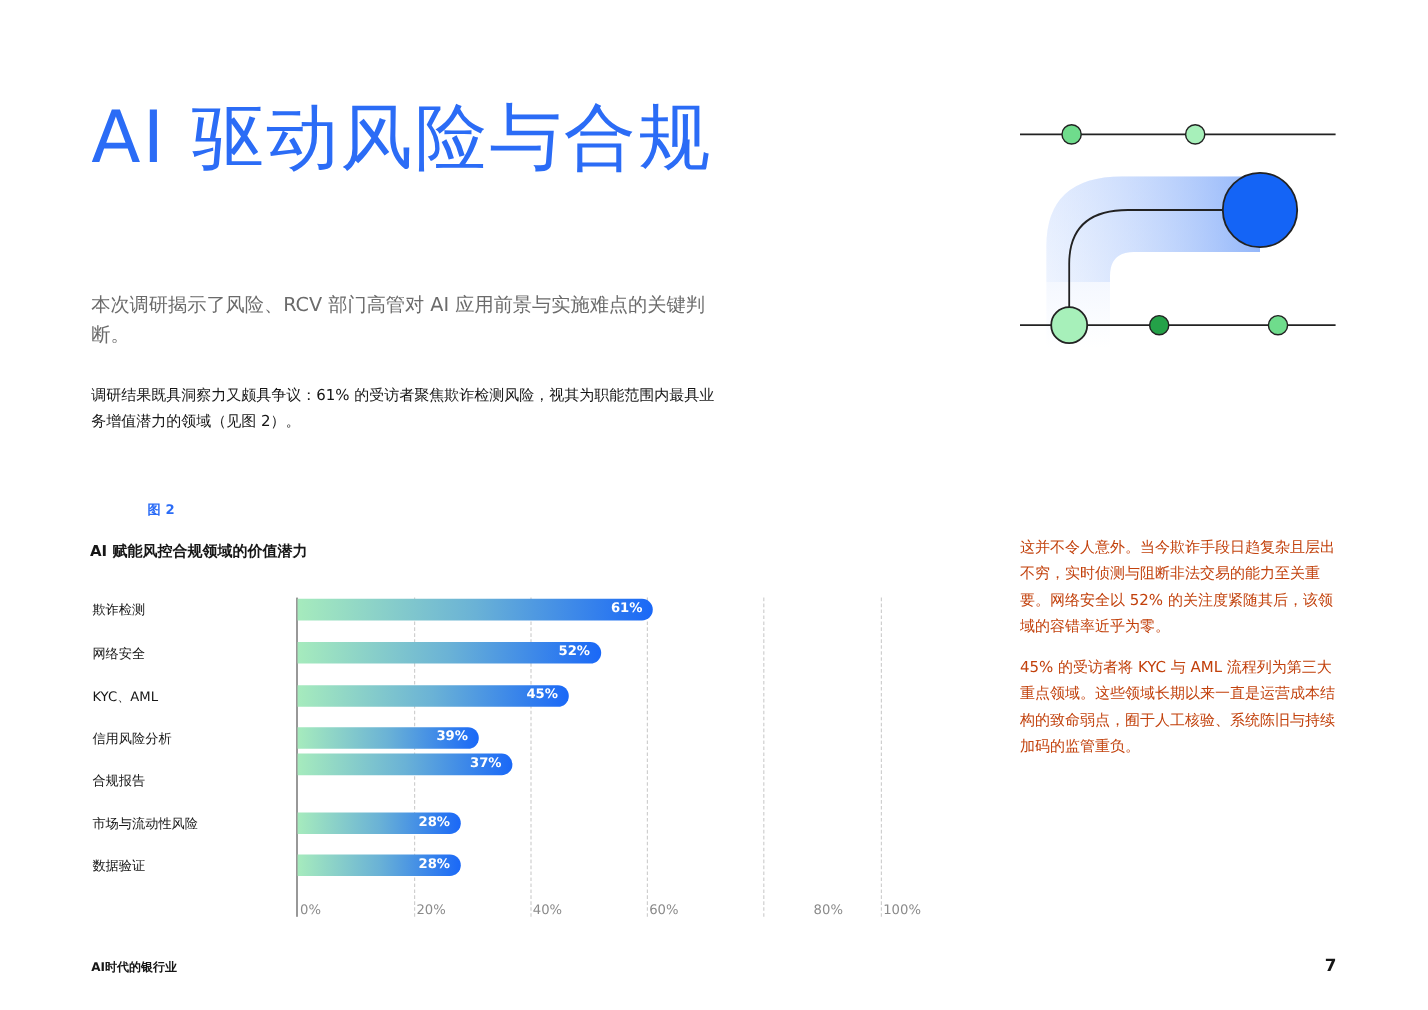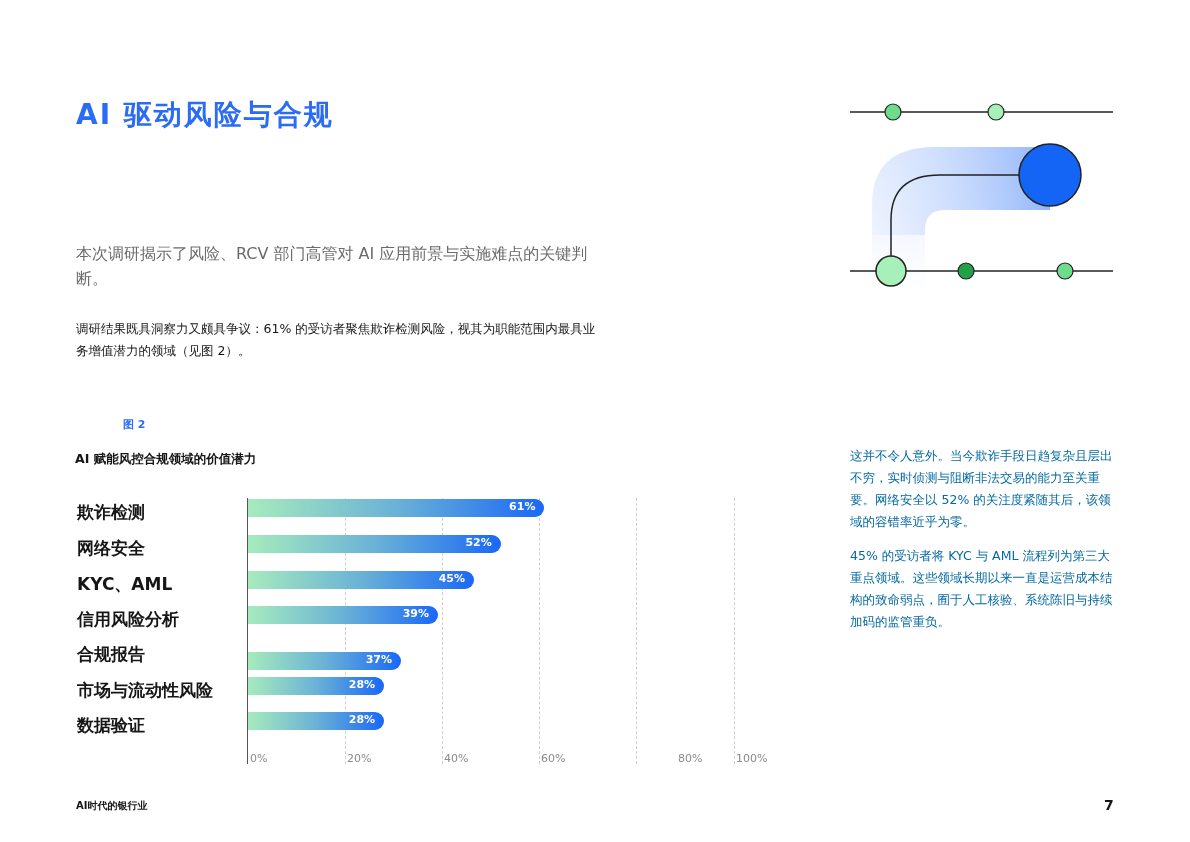--- a/index.html
+++ b/index.html
@@ -1,34 +1,34 @@
 <!DOCTYPE html>
 <html><head>
 <meta charset="utf-8">
 <style>
   html, body { margin: 0; padding: 0; background: #ffffff; }
   body { width: 1190px; height: 842px; position: relative; overflow: hidden;
          font-family: "DejaVu Sans", "Liberation Sans", sans-serif; color: #161616; }
   .abs { position: absolute; }
-  .title { left: 76px; top: 88px; font-size: 28px; line-height: 54px; color: #2b6cf6;
-           font-weight: 700; letter-spacing: 2px; }
+  .title { left: 76px; top: 88px; font-size: 60px; line-height: 54px; color: #2b6cf6;
+           font-weight: 400; letter-spacing: 2px; }
   .title div { white-space: nowrap; }
   .lead { left: 76px; top: 241px; width: 520px; font-size: 16px; line-height: 25px; color: #6b6b6b; }
   .body1 { left: 76px; top: 318px; width: 520px; font-size: 12.5px; line-height: 22px; color: #161616; }
   .fig-label { left: 75px; top: 417px; font-size: 11px; font-weight: bold; color: #2b6cf6; padding-left: 48px; }
   .fig-title { left: 75px; top: 451px; font-size: 12.5px; font-weight: bold; color: #161616; }
   .chart { left: 60px; top: 492px; width: 740px; height: 285px; }
-  .cat-label { position: absolute; left: 17px; font-size: 17px; color: #161616; white-space: nowrap; font-weight: bold; }
+  .cat-label { position: absolute; left: 17px; font-size: 11px; color: #161616; white-space: nowrap; }
   .axis { position: absolute; left: 187px; top: 6px; width: 1px; height: 266px; background: #555; }
   .grid { position: absolute; top: 6px; height: 266px; width: 0; border-left: 1px dashed #cfcfcf; }
   .tick { position: absolute; top: 260px; font-size: 11px; color: #8a8a8a; }
   .bar { position: absolute; left: 188px; height: 18px; border-radius: 0 9px 9px 0;
          background: linear-gradient(90deg, #a6ebbd 0%, #6ab2d6 50%, #1a68f7 100%); }
   .bar-val { position: absolute; right: 9px; top: 1px; font-size: 11px; color: #ffffff; font-weight: bold; }
-  .right-text { left: 850px; width: 268px; font-size: 12.5px; line-height: 22px; color: #0369a1; }
+  .right-text { left: 850px; width: 268px; font-size: 12.5px; line-height: 22px; color: #c2410c; }
   .footer-left { left: 76px; top: 799px; font-size: 10px; font-weight: bold; color: #161616; }
   .footer-right { left: 1104px; top: 797px; font-size: 14px; font-weight: bold; color: #161616; }
 </style>
 </head>
 <body>
 
 <div class="abs title">
   <div>AI 驱动风险与合规</div>
 </div>
 
@@ -80,24 +80,24 @@
 
   <div class="bar" style="top: 7px; width: 296.46px;">
       <span class="bar-val">61%</span>
     </div>
   <div class="bar" style="top: 43px; width: 252.72px;">
       <span class="bar-val">52%</span>
     </div>
   <div class="bar" style="top: 79px; width: 226px;">
       <span class="bar-val">45%</span>
     </div>
-  <div class="bar" style="top: 114px; width: 190px;">
+  <div class="bar" style="top: 114px; width: 151px;">
       <span class="bar-val">39%</span>
     </div>
-  <div class="bar" style="top: 160px; width: 153px;">
+  <div class="bar" style="top: 136px; width: 179px;">
       <span class="bar-val">37%</span>
     </div>
   <div class="bar" style="top: 185px; width: 136.08px;">
       <span class="bar-val">28%</span>
     </div>
   <div class="bar" style="top: 220px; width: 136.08px;">
       <span class="bar-val">28%</span>
     </div>
 
   <div class="tick" style="left:190px;">0%</div>

